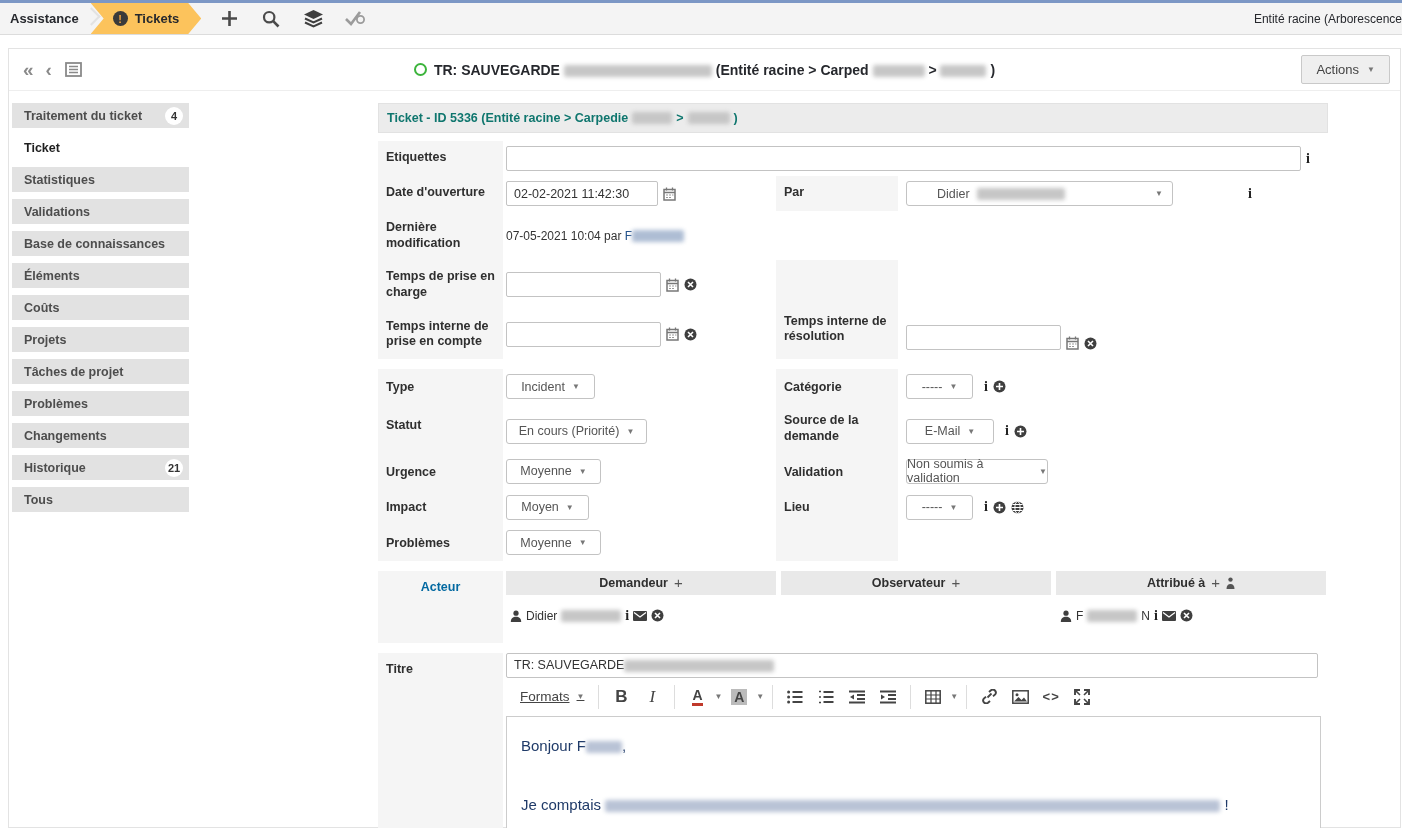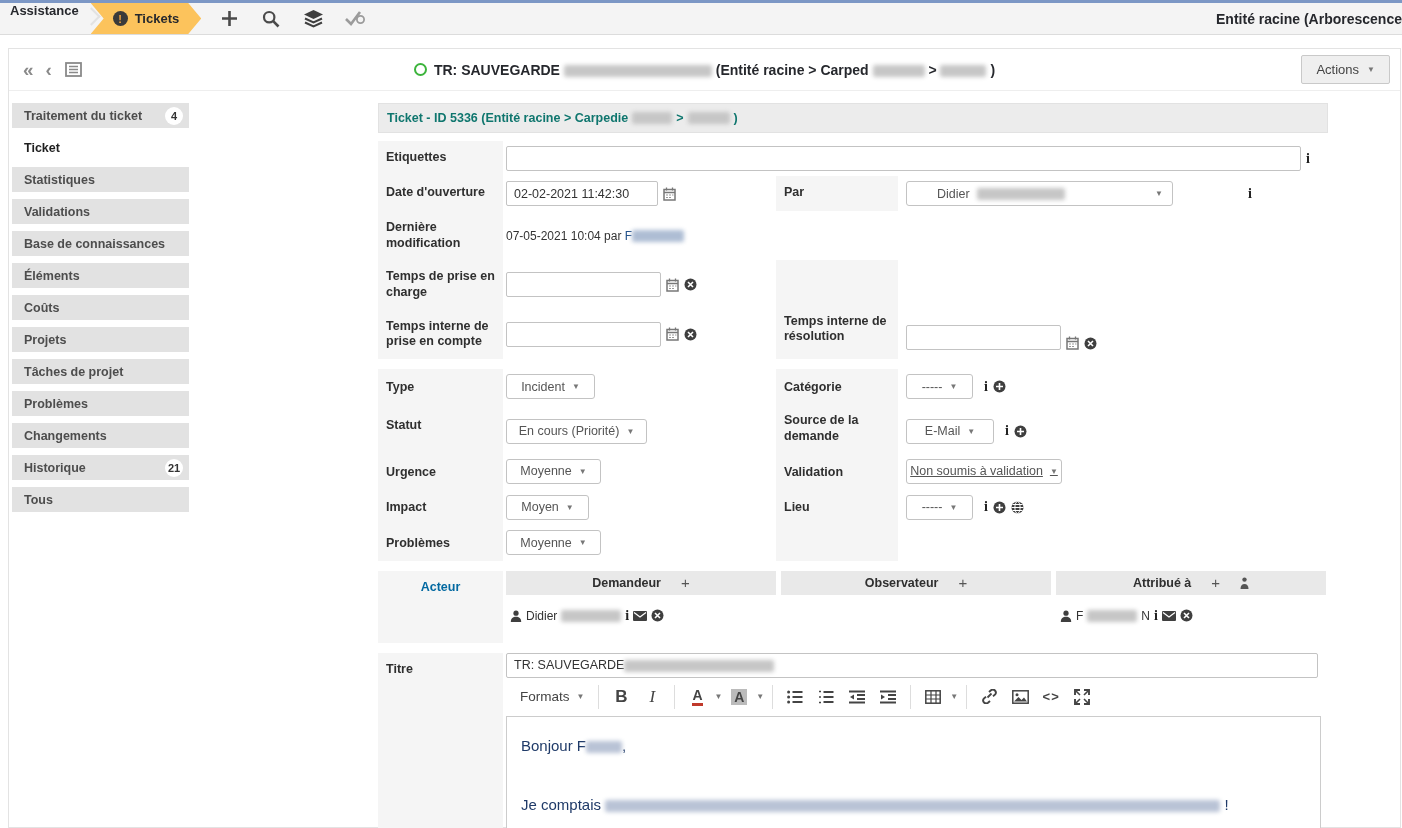--- a/index.html
+++ b/index.html
@@ -3,33 +3,33 @@
 <meta charset="utf-8">
 <style>
   * { margin:0; padding:0; box-sizing:border-box; }
   html,body { width:1402px; height:828px; overflow:hidden; background:#fff;
               font-family:"Liberation Sans", sans-serif; }
 
   
   .topline { height:3px; background:#7c97c5; }
   .topbar { height:32px; background:#f4f4f4; border-bottom:1px solid #dcdcdc;
             display:flex; align-items:stretch; }
-  .crumb { display:flex; font-size:13px; font-weight:bold; color:#26282d; }
+  .crumb { display:flex; align-items:center; font-size:13px; font-weight:bold; color:#26282d; }
   .crumb-assistance { padding:0 6px 0 10px; }
   .crumb-sep { width:10px; height:100%; position:relative; }
   .crumb-sep::before { content:""; position:absolute; left:0; top:7px; width:11px; height:11px;
             border-top:2px solid #e2e2e2; border-right:2px solid #e2e2e2; transform:rotate(45deg); }
   .crumb-tickets { background:#fcc35c; padding:0 22px 0 22px; margin-left:-4px;
             clip-path:polygon(0 0, calc(100% - 13px) 0, 100% 50%, calc(100% - 13px) 100%, 0 100%, 13px 50%);
             display:flex; align-items:center; gap:7px; }
   .alert-badge { width:15px; height:15px; border-radius:50%; background:#3a3a3a; color:#f2a33c;
             font-size:11px; font-weight:bold; display:flex; align-items:center; justify-content:center; }
   .topbar-icons { display:flex; align-items:center; gap:22px; margin-left:18px; }
   .tb-icon { display:flex; align-items:center; justify-content:center; width:20px; height:20px; cursor:pointer; }
-  .topbar-entity { margin-left:auto; font-size:14px; font-weight:bold; color:#26282d;
+  .topbar-entity { margin-left:auto; font-size:12px; font-weight:normal; color:#26282d;
             white-space:nowrap; align-self:center; overflow:hidden; max-width:215px; }
 
   
   .container { margin:13px 0 0 8px; width:1393px; height:780px;
                border:1px solid #e3e3e3; background:#fff; }
   .titlebar { height:42px; border-bottom:1px solid #eee; display:flex; align-items:center;
               position:relative; padding:0 10px 0 14px; }
   .nav-icons { display:flex; align-items:center; gap:12px; color:#8a8a8a; }
   .nav-glyph { font-size:19px; font-weight:bold; color:#8a8a8a; line-height:1; cursor:pointer; }
   .title-center { position:absolute; left:0; right:0; display:flex; justify-content:center;
@@ -78,31 +78,31 @@
   .info-i { font-family:"Liberation Serif", serif; font-weight:bold; font-size:14px; color:#222;
             font-style:normal; cursor:pointer; line-height:1; }
 
   
   .acteur-row { display:flex; margin-top:10px; }
   .acteur-lbl { width:125px; background:#f5f5f5; min-height:72px; display:flex; justify-content:center;
                 padding-top:9px; font-size:12.5px; font-weight:bold; color:#0369a1; flex-shrink:0; }
   .acteur-cols { display:flex; gap:5px; margin-left:3px; }
   .acteur-col { width:270px; }
   .acteur-head { height:24px; background:#e9e9e9; display:flex; align-items:center; justify-content:center;
-                 gap:20px; font-size:12.5px; font-weight:bold; color:#2f2f2f; }
+                 gap:6px; font-size:12.5px; font-weight:bold; color:#2f2f2f; }
   .plus-glyph { font-size:15px; color:#555; font-weight:normal; cursor:pointer; }
   .actor-entry { margin-top:14px; display:flex; align-items:center; gap:4px; font-size:12px; color:#333; padding-left:4px; }
 
   
   .titre-row { display:flex; margin-top:10px; height:368px; }
   .titre-lbl { width:125px; background:#f5f5f5; padding:9px 6px 0 8px; font-size:12.5px; font-weight:bold;
                color:#2f2f2f; flex-shrink:0; }
   .titre-main { margin-left:3px; width:815px; }
   .editor-toolbar { display:flex; align-items:center; gap:3px; height:38px; padding:2px 2px 2px 8px; }
-  .formats-btn { display:flex; align-items:center; gap:7px; font-size:13.5px; color:#444; padding:4px 6px; cursor:pointer; }
+  .formats-btn { display:flex; align-items:center; gap:7px; font-size:13.5px; color:#444; padding:4px 6px; cursor:pointer;text-decoration:underline; }
   .tsep { width:1px; height:24px; background:#ddd; margin:0 5px; }
   .t-btn { width:28px; height:28px; display:flex; align-items:center; justify-content:center;
            color:#444; cursor:pointer; font-size:15px; }
   .t-bold { font-weight:bold; font-size:17px; }
   .t-italic { font-style:italic; font-family:"Liberation Serif",serif; font-size:17px; }
   .t-A { font-size:14px; font-weight:bold; color:#444; line-height:1; }
   .underA { border-bottom:3px solid #c0392b; padding-bottom:1px; }
   .bgA { background:#bbb; padding:1px 3px; }
   .t-code { font-size:13px; font-weight:bold; letter-spacing:1px; }
   .editor-content { border:1px solid #ccc; height:326px; padding:20px 14px; background:#fff;
@@ -375,21 +375,21 @@
 
         <div class="lbl" style="grid-row:3;grid-column:1;padding-top:11px;">Urgence</div>
         <div class="fld" style="grid-row:3;grid-column:2;">
           <span class="dd" style="width:95px;">
             <span>Moyenne</span>
             <span class="caret">▼</span>
           </span>
         </div>
         <div class="lbl2" style="grid-row:3;grid-column:3;padding-top:11px;">Validation</div>
         <div class="fld2" style="grid-row:3;grid-column:4;">
-          <span class="dd" style="width:156px;text-decoration:underline;">
+          <span class="dd" style="width:142px;">
             <span>Non soumis à validation</span>
             <span class="caret">▼</span>
           </span>
         </div>
 
         <div class="lbl" style="grid-row:4;grid-column:1;padding-top:11px;">Impact</div>
         <div class="fld" style="grid-row:4;grid-column:2;">
           <span class="dd" style="width:83px;">
             <span>Moyen</span>
             <span class="caret">▼</span>

